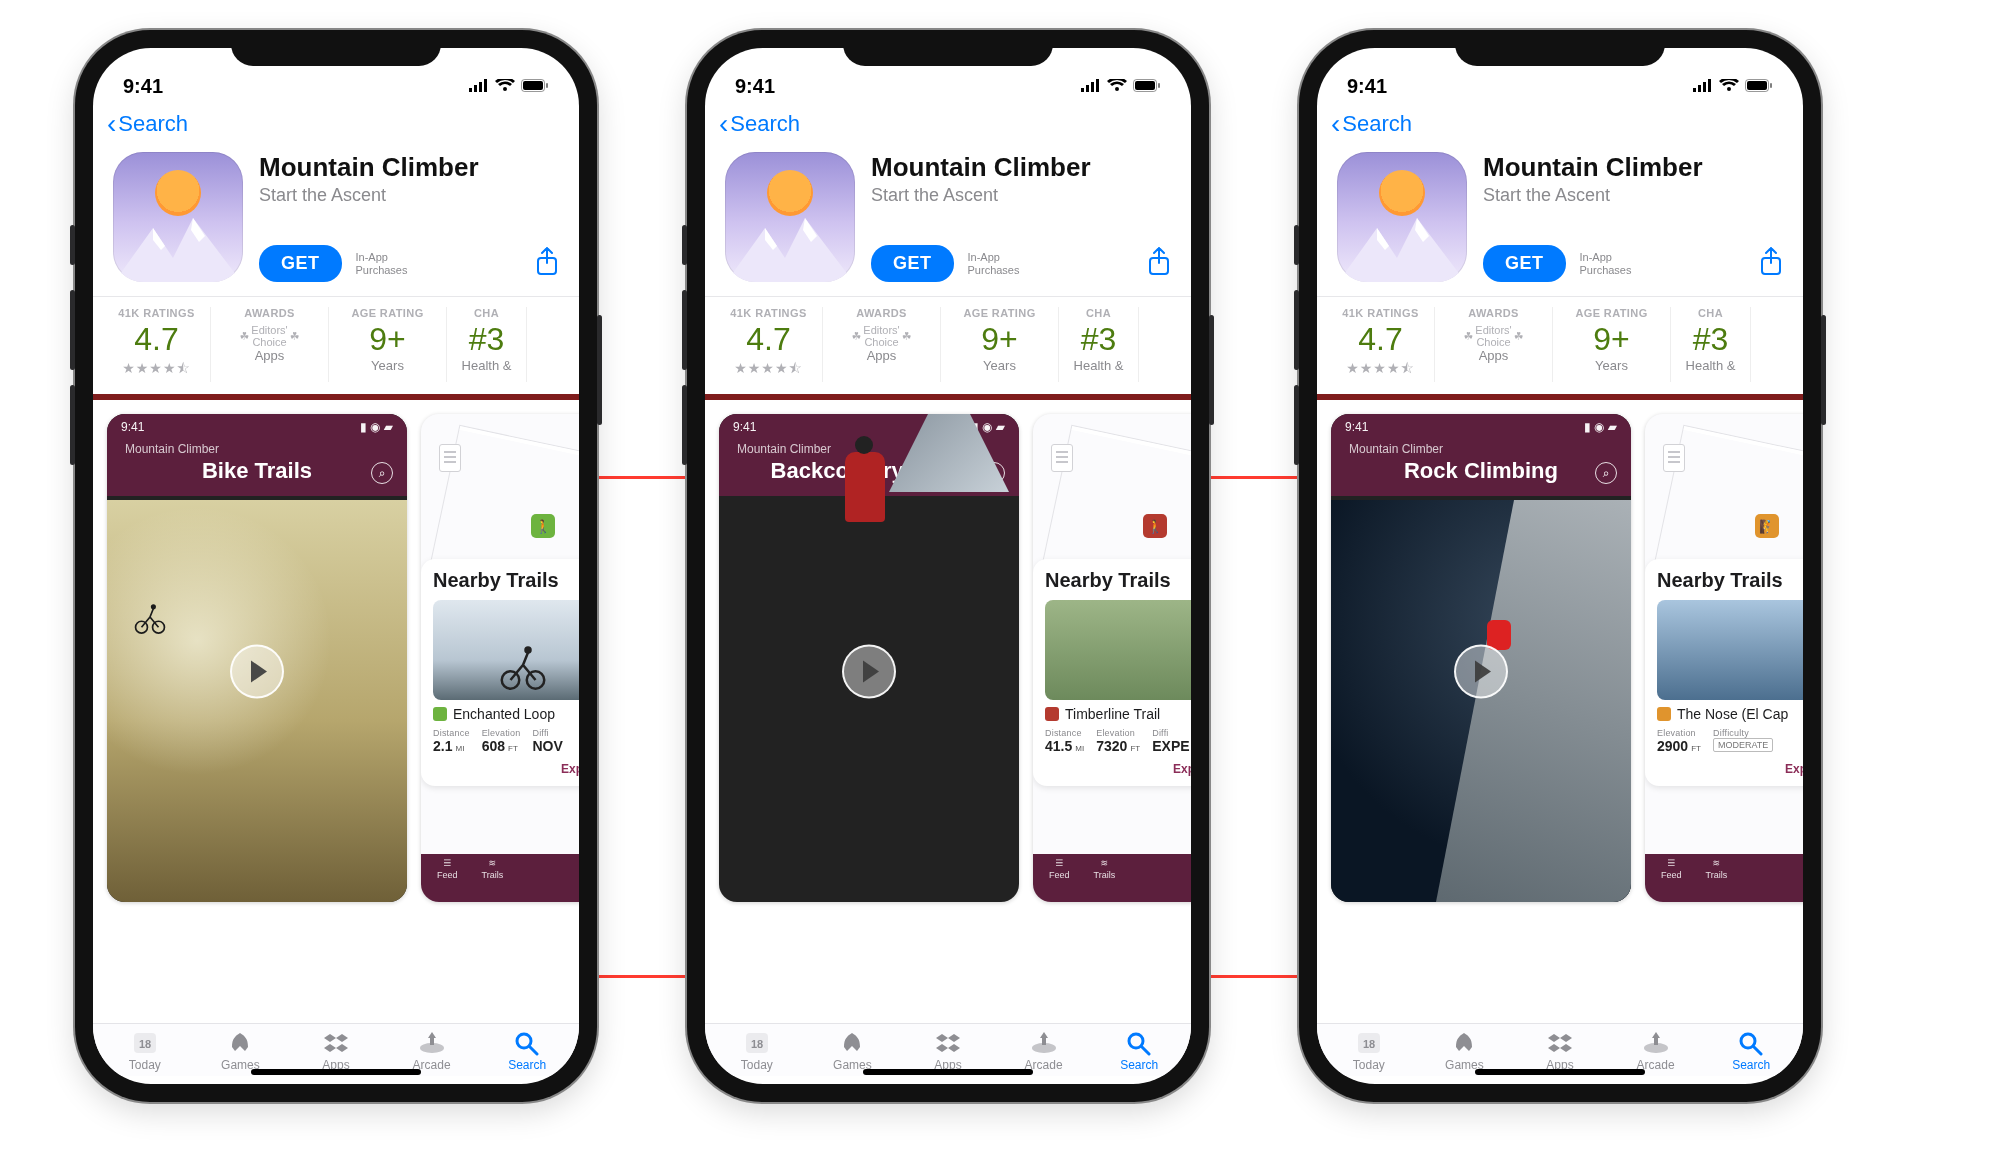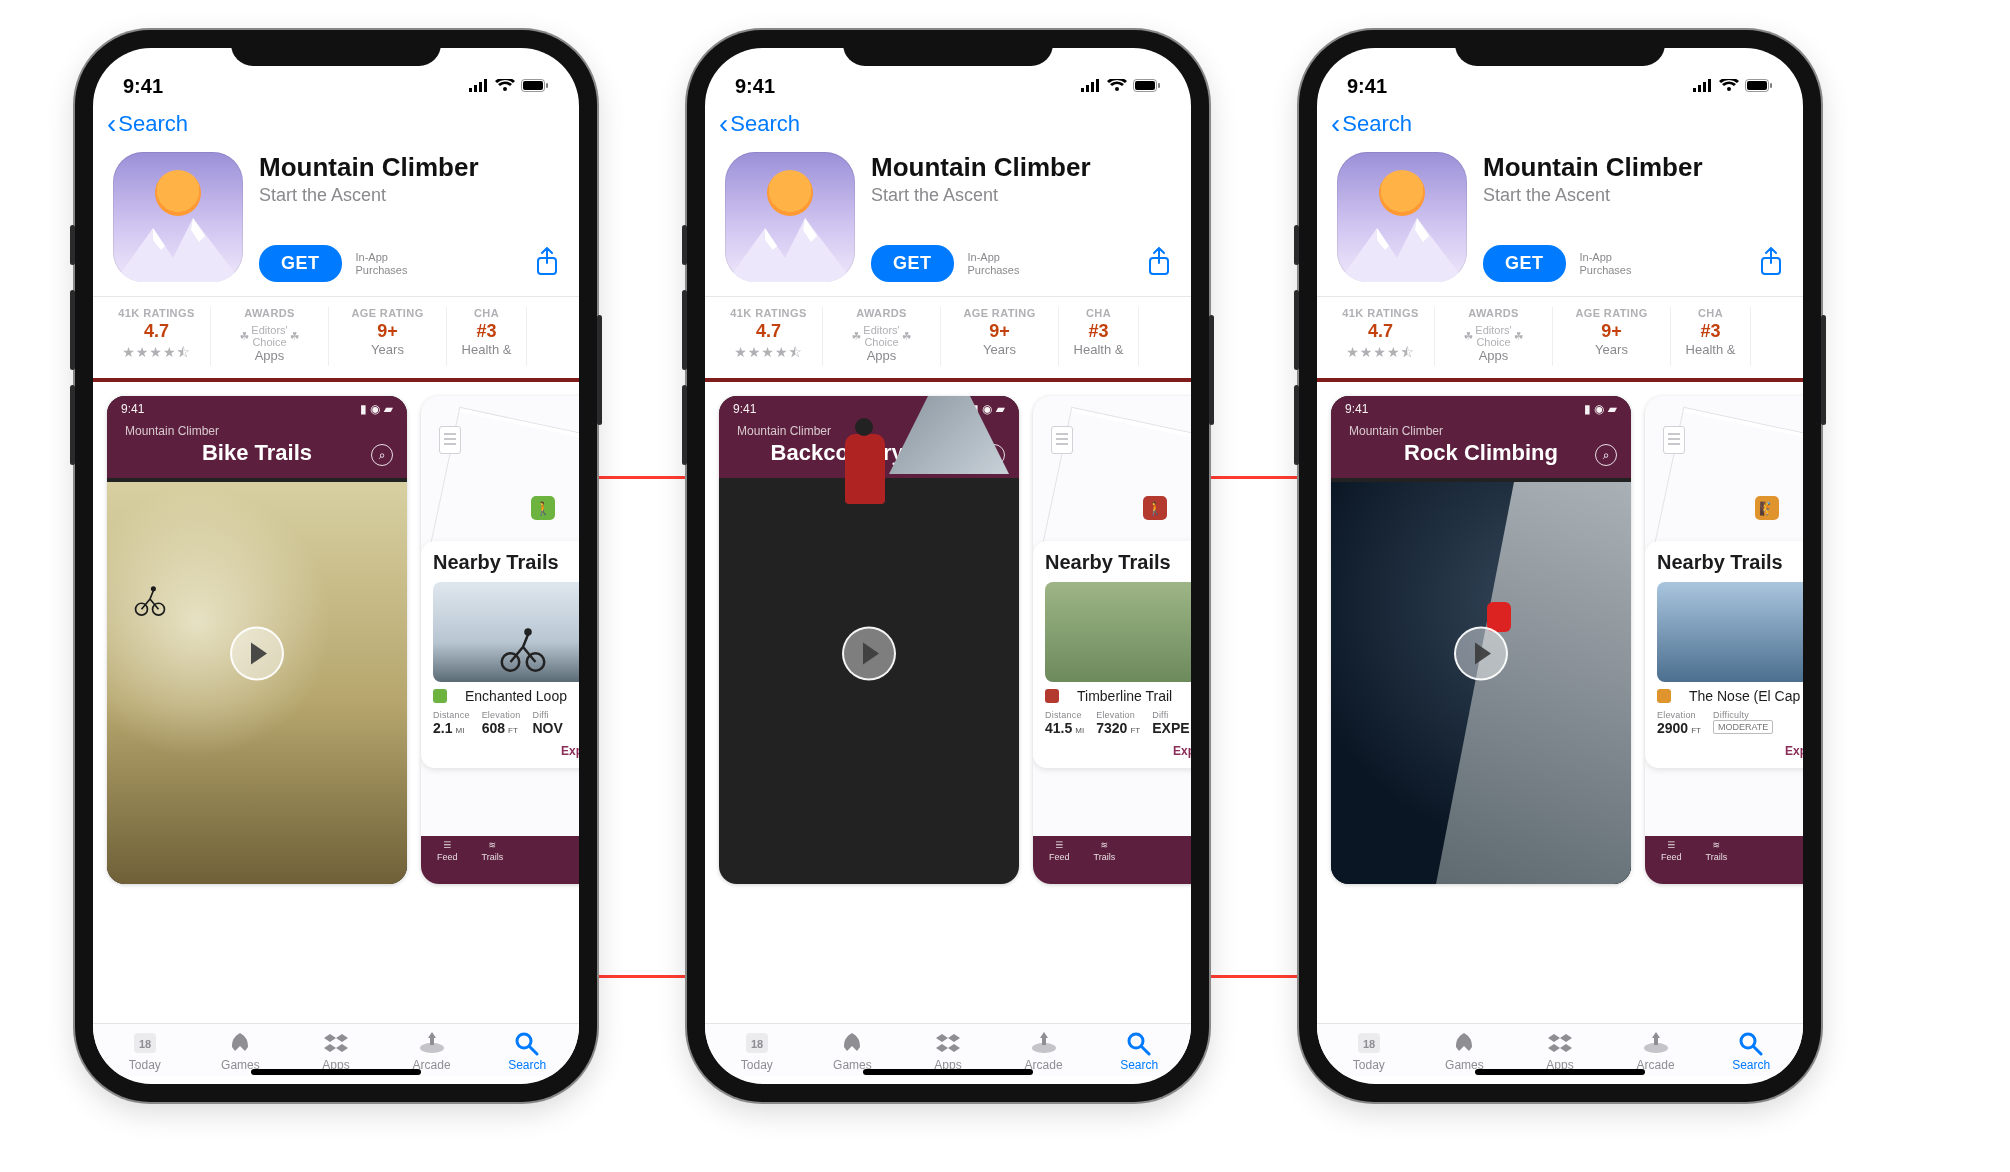--- a/index.html
+++ b/index.html
@@ -27,25 +27,25 @@
   .mtn { position: absolute; bottom: -2px; left: 0; right: 0; height: 74px; }
   .mtn svg { width: 100%; height: 100%; }
   .appmeta { flex: 1; display: flex; flex-direction: column; }
   .appname { font-size: 26px; font-weight: 700; color: #111; }
   .subtitle { font-size: 18px; color: #8a8a8e; margin-top: 2px; }
   .getrow { margin-top: auto; display: flex; align-items: center; gap: 14px; }
   .getbtn { background: #007aff; color: #ffffff; font-size: 18px; font-weight: 700; padding: 8px 22px; border-radius: 18px; letter-spacing: .5px; }
   .iap { font-size: 11px; color: #8a8a8e; line-height: 1.1; }
   .share { margin-left: auto; color: #007aff; }
 
-  .statsbar { border-top: 1px solid #e7e7ea; border-bottom: 4px solid #7f1d1d; padding: 10px 0 12px; display: flex; color: #b0b0b5; overflow: hidden; }
+  .statsbar { border-top: 1px solid #e7e7ea; border-bottom: 6px solid #7f1d1d; padding: 10px 0 12px; display: flex; color: #b0b0b5; overflow: hidden; }
   .stat { flex: 0 0 118px; text-align: center; padding: 0 6px; border-right: 1px solid #eee; }
   .stat:first-child { padding-left: 16px; }
   .stat-h { font-size: 11px; font-weight: 600; letter-spacing: .4px; }
-  .stat-v { font-size: 18px; font-weight: 700; color: #c2410c; margin-top: 2px; }
+  .stat-v { font-size: 32px; font-weight: 400; color: #4d7c0f; margin-top: 2px; }
   .stat-s { font-size: 13px; color: #8a8a8e; }
   .laurel { display: inline-flex; align-items: center; gap: 2px; font-size: 11px; line-height: 1.05; }
   .stars { color: #b0b0b5; letter-spacing: 1px; font-size: 14px; }
 
   .shots { display: flex; gap: 14px; padding: 14px 0 8px 14px; height: 510px; overflow: hidden; }
   .shot1, .shot2 { border-radius: 18px; height: 100%; overflow: hidden; box-shadow: 0 1px 4px rgba(0,0,0,.18); position: relative; flex: 0 0 auto; }
   .shot1 { width: 300px; background:#222; }
   .shot2 { width: 190px; background: #f3f2f6; }
   .sc-top { background: #5c1f3d; color: #fff; padding: 28px 18px 12px; position: relative; }
   .sc-status { position: absolute; top: 6px; left: 14px; right: 14px; display: flex; justify-content: space-between; font-size: 12px; opacity: .95; }
@@ -73,21 +73,21 @@
   .pin { width:24px; height:24px; border-radius:5px; display:flex;align-items:center;justify-content:center;color:#fff;font-size:13px;position:absolute; top:100px; left:110px;}
   .pin.green{background:#6db33f;} .pin.red{background:#b43a2f;} .pin.orange{background:#e0942d;}
   .doc { position:absolute; top:30px; left:18px; width:22px; height:28px; background:#fff; border:1px solid #d2d2d6; border-radius:3px; }
   .doc:before{content:"";position:absolute;top:6px;left:4px;right:4px;height:2px;background:#c7c7cc;box-shadow:0 5px 0 #c7c7cc,0 10px 0 #c7c7cc;}
   .card { position:absolute; top:145px; left:0; right:-30px; background:#fff; border-radius:14px 0 0 14px; padding:10px 12px 10px; box-shadow:0 2px 6px rgba(0,0,0,.1);}
   .card h3{ font-size:20px; font-weight:800; color:#1c1c1e;}
   .thumb { margin-top:8px; height:100px; border-radius:8px; background:#ccc; }
   .thumb.bike{ background: linear-gradient(180deg,#dfe7ee 0%, #b8c6d2 60%, #5b6b74 100%);} 
   .thumb.hike{ background: linear-gradient(180deg,#9db587 0%, #6d8a5c 100%);} 
   .thumb.rock{ background: linear-gradient(180deg,#a9c5de 0%, #4c6f8f 100%);} 
-  .trailname{ display:flex; align-items:center; gap:18px; margin-top:6px; font-size:14px; color:#1c1c1e;}
+  .trailname{ display:flex; align-items:center; gap:6px; margin-top:6px; font-size:14px; color:#1c1c1e;}
   .sq{ width:14px;height:14px;border-radius:3px;display:inline-block;}
   .sq.green{background:#6db33f;} .sq.red{background:#b43a2f;} .sq.orange{background:#e0942d;}
   .metrics{ display:flex; gap:12px; margin-top:6px; color:#555; font-size:11px;}
   .metrics b{ font-size:14px; color:#222;}
   .metrics .lbl{ display:block; font-size:9px; color:#8a8a8e; letter-spacing:.2px;}
   .sub{font-size:8px;}
   .diffbadge{border:1px solid #bbb; color:#777; font-size:9px; padding:1px 4px; border-radius:2px;}
   .expand{ color:#8b2d58; font-size:12px; font-weight:600; text-align:right; margin-top:8px;}
   .purplebar{ position:absolute; left:0; right:-30px; bottom:0; height:48px; background:#5c1f3d; display:flex; align-items:flex-start; gap:24px; padding:4px 16px; color:rgba(255,255,255,.85); font-size:9px;}
   .purplebar div{display:flex;flex-direction:column;align-items:center;gap:2px;}

